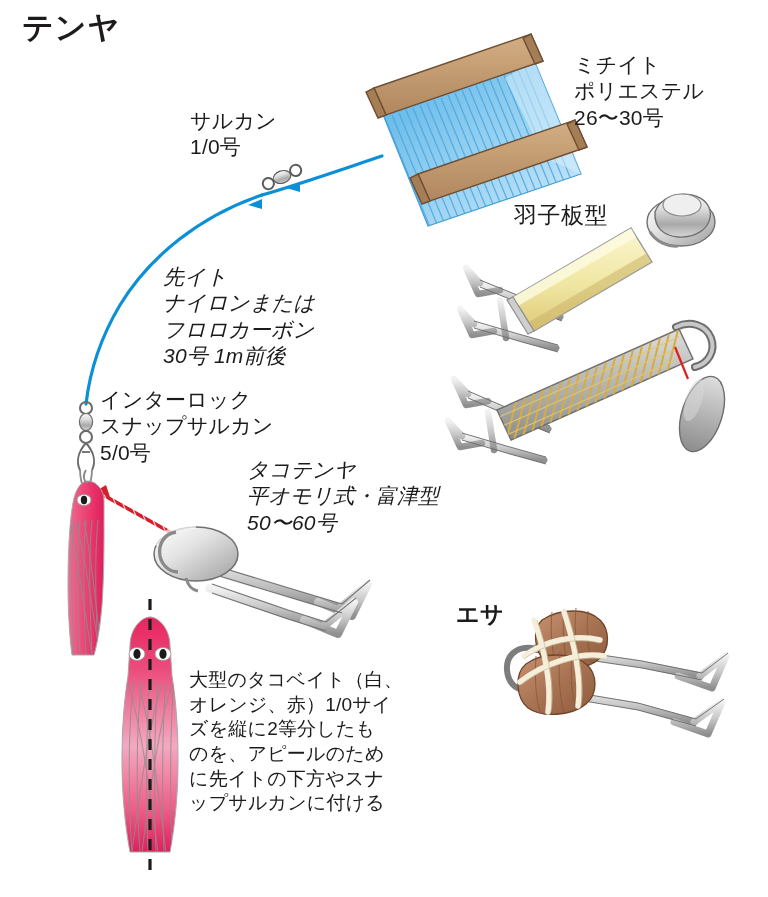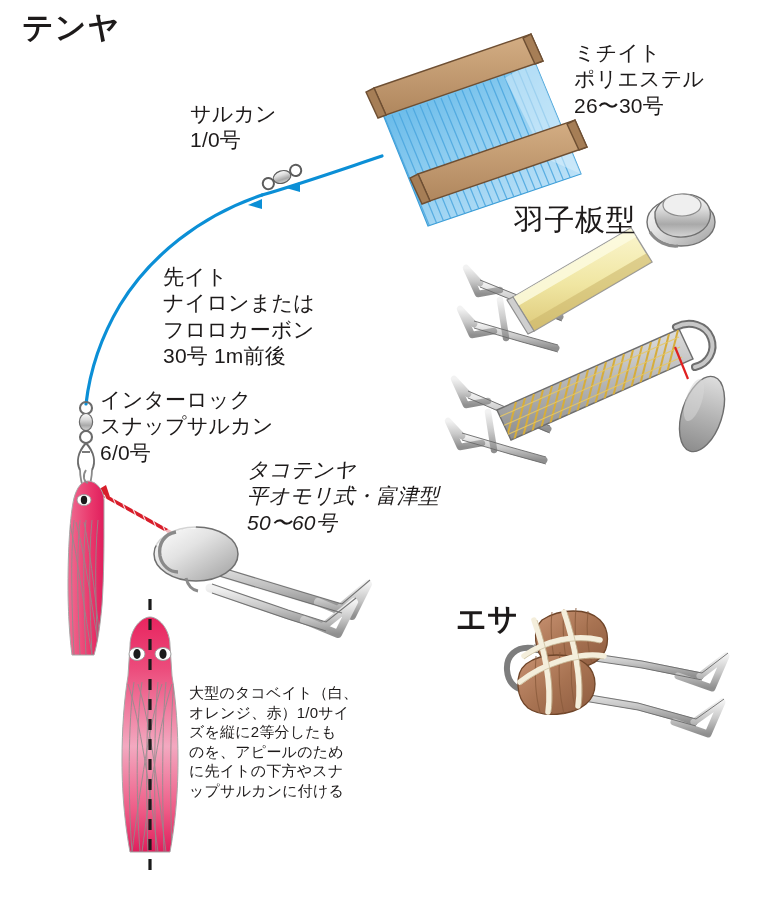--- a/index.html
+++ b/index.html
@@ -24,30 +24,29 @@
     color: #1d1a1a;
   }
   #title {
     font-weight: bold;
     font-size: 31px;
     letter-spacing: 1px;
     left: 22px;
     top: 8px;
   }
   .heading {
-    font-size: 30px;
+    font-size: 23px;
     letter-spacing: 0.5px;
   }
   .label {
     font-size: 21px;
   }
   .body-text {
-    font-size: 15px;
+    font-size: 19px;
     line-height: 1.30;
-    margin-top: 15px;
   }
   svg.layer {
     position: absolute;
     left: 0;
     top: 0;
     width: 768px;
     height: 897px;
     pointer-events: none;
   }
 </style>
@@ -415,35 +414,35 @@
         <path d="M524,659 C546,643 576,637 600,643"></path>
         <path d="M520,685 C546,665 580,655 604,659"></path>
         <path d="M537,620 C547,648 555,684 551,712"></path>
         <path d="M567,612 C577,642 585,680 581,706"></path>
       </g>
     </g>
   </svg>
 
   <div class="txt" id="title">テンヤ</div>
 
-  <div class="txt label" style="left:190px; top:101px;">サルカン
+  <div class="txt label" style="left:190px; top:108px;">サルカン
 1/0号</div>
 
-  <div class="txt label" style="left:574px; top:40px;">ミチイト
+  <div class="txt label" style="left:574px; top:52px;">ミチイト
 ポリエステル
 26〜30号</div>
 
-  <div class="txt label" style="left:163px; top:264px;">先イト
+  <div class="txt label" style="left:163px; top:264px;font-style:italic;">先イト
 ナイロンまたは
 フロロカーボン
 30号 1m前後</div>
 
   <div class="txt label" style="left:100px; top:387px;">インターロック
 スナップサルカン
-6/0号</div>
+5/0号</div>
 
   <div class="txt label" style="left:247px; top:457px;font-style:italic;">タコテンヤ
 平オモリ式・富津型
 50〜60号</div>
 
   <div class="txt heading" style="left:514px; top:201px;">羽子板型</div>
 
 
   <div class="txt heading" style="left:456px; top:600px; font-weight:bold;">エサ</div>
 

